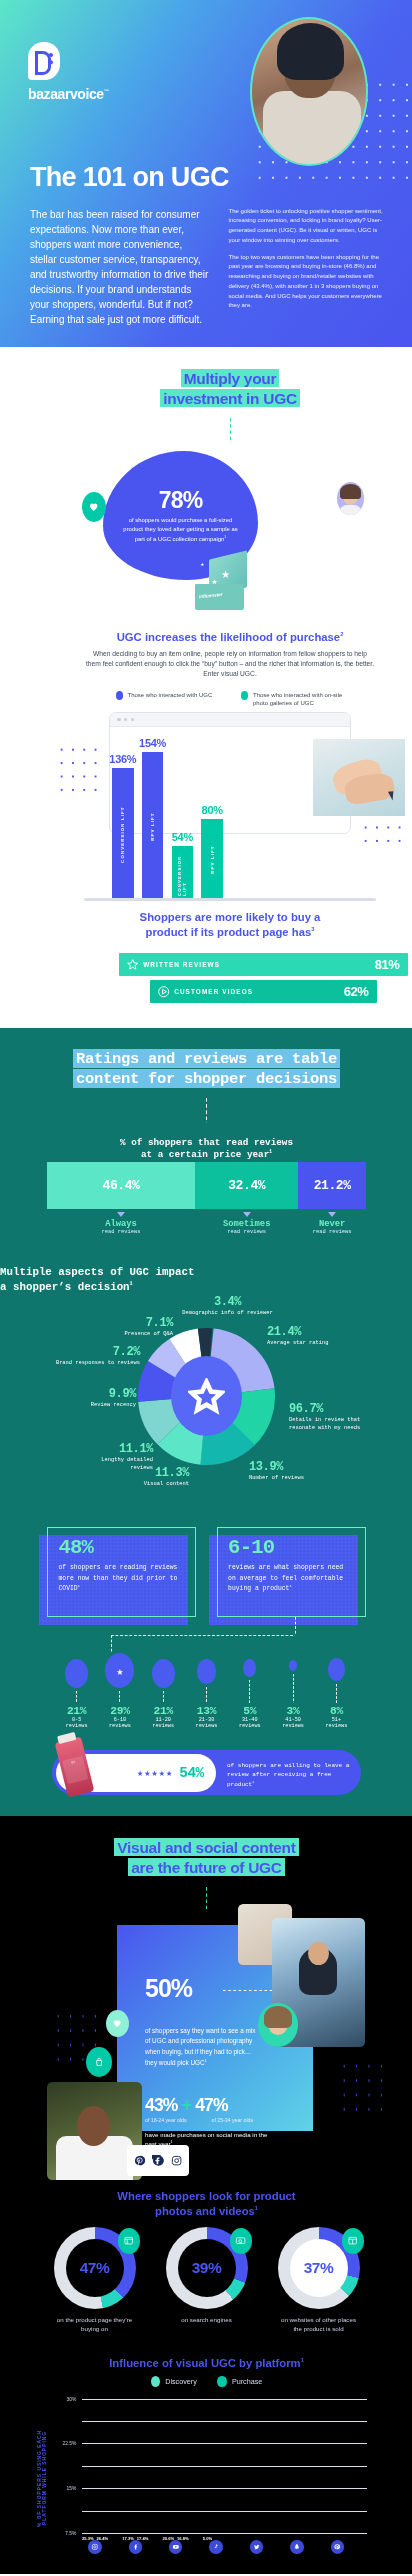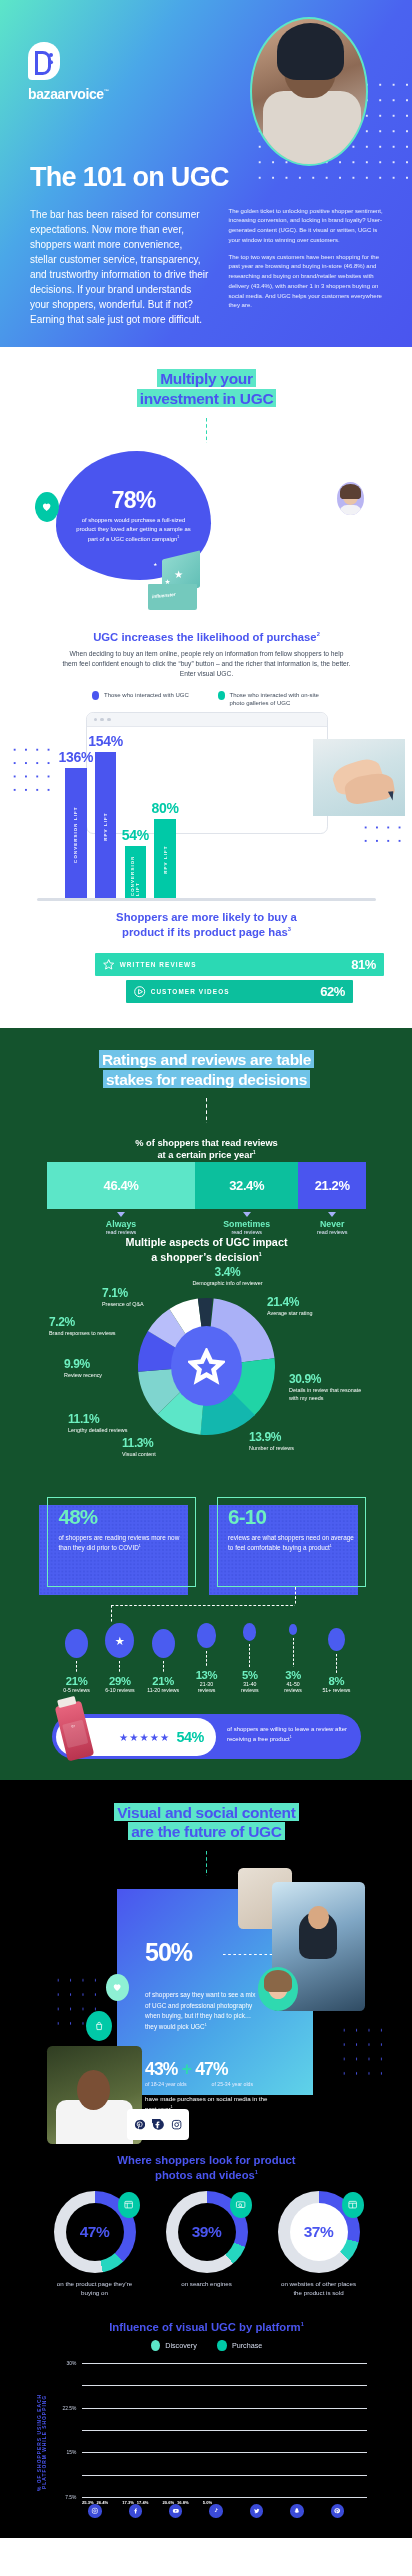--- a/index.html
+++ b/index.html
@@ -74,22 +74,22 @@
     font-size: 27px; font-weight: 800; color:#fff;
     letter-spacing:-0.7px; padding: 7.2px 0 0 30px;
   }
   .hero-cols { display:flex; gap: 17.5px; padding: 13.4px 27px 0 30px; }
   .hero-lead { flex: 1.15; color:#fff; font-size: 10px; line-height: 1.5; font-weight:300; }
   .hero-body { flex: 1; color:#eef2ff; font-size: 6px; line-height: 1.62; }
   .hero-body p + p { margin-top: 7.2px; }
 
   
   .sec { padding: 21.6px 0 20.6px; position:relative; }
-  .sec-white { background:#ffffff; }
-  .sec-blue { background:#14532d; }
+  .sec-white { background:#ffffff;padding-left:47px; }
+  .sec-blue { background:#0f766e;font-family:Liberation Mono, monospace; }
   .sec-dark { background:#000000; }
 
   .bighead { text-align:center; font-size: 15.5px; font-weight:800; line-height:1.28; letter-spacing:-0.3px; }
   .bighead .hl { display:inline; padding: 0.5px 3.1px; box-decoration-break: clone; -webkit-box-decoration-break: clone; }
   .head-blue .hl { color:#4a55ef; background:#5ce6c8; }
   .head-white .hl { color:#ffffff; background:#6fc3e8; }
   .head-onblack .hl { color:#4a55ef; background:#5ce6c8; }
 
   .dashline { width:1px; height: 25px; margin: 9.3px auto 0;
     background-image: linear-gradient(#2fd9b0 55%, transparent 0);
@@ -168,21 +168,21 @@
     border-radius: 40% 40% 30% 30%; background:#e8bb9b; transform: rotate(-10deg); }
   .cursor { position:absolute; right: 18.5px; top: 78px; width:0;height:0;
     border-left: 5.7px solid #2b3a52; border-top: 2.1px solid transparent; border-bottom: 8.2px solid transparent;
     transform: rotate(-28deg); }
 
   .bars {
     position:absolute; left: 0; right:0; top: 18.5px; height: 170px;
     display:flex; align-items:flex-end; justify-content:flex-start; gap: 8.2px; padding-left: 65px;
   }
   .barcol { position:relative; width: 21.6px; display:flex; flex-direction:column; align-items:center; }
-  .barcol .val { font-size: 14px; font-weight:800; letter-spacing:-0.3px; margin-bottom:2.6px; }
+  .barcol .val { font-size: 11px; font-weight:800; letter-spacing:-0.3px; margin-bottom:2.6px; }
   .barcol .rect {
     width: 21.6px; display:flex; align-items:center; justify-content:center;
   }
   .barcol .rect span {
     writing-mode: vertical-rl; transform: rotate(180deg);
     color:#fff; font-size: 4.4px; font-weight:700; letter-spacing: 1.1px;
     padding: 5.2px 0;
   }
   .c-blue .val { color:#4a55ef; } .c-blue .rect { background:#4a55ef; }
   .c-teal .val { color:#00c9a7; } .c-teal .rect { background:#00c9a7; }
@@ -218,21 +218,21 @@
 
   
   .donut-wrap { position:relative; width: 413px; height: 222px; }
   .donut { position:absolute; left: 138px; top: 25px; width: 137px; height: 155px; }
   .donut .hole { position:absolute; left:33px; top:37px; width:71px; height:80px;
      border-radius:50%; background:#5668f5; display:flex; align-items:center; justify-content:center; }
   .donut .hole svg { width: 37px; height:37px; fill:none; stroke:#fff; stroke-width:3; }
   .dlabel { position:absolute; color:#fff; font-size: 5.4px; line-height:1.35; }
   .dlabel b { display:block; color:#6ef0c0; font-size: 12px; font-weight:800; letter-spacing:-0.4px; }
   .dlabel.r { text-align:left; }
-  .dlabel.l { }
+  .dlabel.l { text-align:right; }
 
   
   .cards { display:flex; gap: 20.6px; justify-content:center; margin-top: 11px; }
   .card { position:relative; width: 149px; min-height: 90px; }
   .card .shadow { position:absolute; left:-8.2px; top: 8.2px; width: 149px; height: 90px;
      background-image: radial-gradient(#3f51e0 0.6px, transparent 0.7px); background-size:3.6px 3.6px; background-color:#4c5ef0; }
   .card .inner { position:relative; border:1px solid #6ef0c0; padding: 9.3px 10.3px 11.3px; min-height:90px; }
   .card .num { color:#6ef0c0; font-size: 20.6px; font-weight:800; letter-spacing:-0.8px; line-height:1; }
   .card .txt { color:#fff; font-size: 6.4px; line-height:1.6; margin-top: 5.2px; }
   .card .txt sup{ font-size:3.6px; }
@@ -488,21 +488,21 @@
           <span class="lb">CUSTOMER VIDEOS</span>
           <span class="vl">62%</span>
         </div>
       </div>
     </div>
   </section>
 
   <section class="sec sec-blue">
     <div class="bighead head-white">
       <span class="hl">Ratings and reviews are table</span><br>
-      <span class="hl">stakes for reading decisions</span>
+      <span class="hl">content for shopper decisions</span>
     </div>
     <div class="dashline white"></div>
 
     <div style="text-align:center;color:#fff;font-size:9.3px;font-weight:800;line-height:1.35;margin-top:13.4px">
       <span>% of shoppers that read reviews</span><br>
       <span>at a certain price year</span><sup style="font-size:4.6px">1</sup>
     </div>
 
     <div class="pricebar" style="margin-top:0">
       <div style="width:46.4%;background:#5ce6c8">46.4%</div>
@@ -520,21 +520,21 @@
         <div class="t1">Sometimes</div>
           <div class="t2">read reviews</div>
       </div>
       <div class="tick" style="width:21.2%">
         <div class="caret"></div>
         <div class="t1">Never</div>
           <div class="t2">read reviews</div>
       </div>
     </div>
 
-    <div style="text-align:center;color:#fff;font-size:10.8px;font-weight:800;line-height:1.35;">
+    <div style="text-align:left;color:#fff;font-size:10.8px;font-weight:800;line-height:1.35;margin-top:30px">
       <span>Multiple aspects of UGC impact</span><br>
       <span>a shopper’s decision</span><sup style="font-size:5.2px">1</sup>
     </div>
 
     <div class="donut-wrap">
       <div class="donut">
         <svg viewBox="0 0 200 200" width="137" height="155">
           <g transform="translate(100,100)">
             <circle r="75" fill="none" stroke="#aab1f7" stroke-width="50" stroke-dasharray="100.8 370.2" transform="rotate(-84)"></circle>
             <circle r="75" fill="none" stroke="#20d4a6" stroke-width="50" stroke-dasharray="69.2 401.8" transform="rotate(-6.9)"></circle>
@@ -554,29 +554,29 @@
         </div>
       </div>
 
       <div class="dlabel r" style="left:181px;top:0;width:93px;text-align:center">
         <b>3.4%</b><span>Demographic info of reviewer</span>
       </div>
       <div class="dlabel r" style="left:267px;top:30px;width:77px">
         <b>21.4%</b><span>Average star rating</span>
       </div>
       <div class="dlabel r" style="left:289px;top:107px;width:82px">
-        <b>30.9%</b><span>Details in review that resonate with my needs</span>
+        <b>96.7%</b><span>Details in review that resonate with my needs</span>
       </div>
       <div class="dlabel r" style="left:249px;top:165px;width:77px">
         <b>13.9%</b><span>Number of reviews</span>
       </div>
       <div class="dlabel l" style="left:122px;top:171px;width:67px">
         <b>11.3%</b><span>Visual content</span>
       </div>
-      <div class="dlabel l" style="left:68px;top:147px;width:77px">
+      <div class="dlabel l" style="left:76px;top:147px;width:77px">
         <b>11.1%</b><span>Lengthy detailed reviews</span>
       </div>
       <div class="dlabel l" style="left:64px;top:92px;width:72px">
         <b>9.9%</b><span>Review recency</span>
       </div>
       <div class="dlabel l" style="left:49px;top:50px;width:91px">
         <b>7.2%</b><span>Brand responses to reviews</span>
       </div>
       <div class="dlabel l" style="left:102px;top:20.6px;width:71px">
         <b>7.1%</b><span>Presence of Q&amp;A</span>

